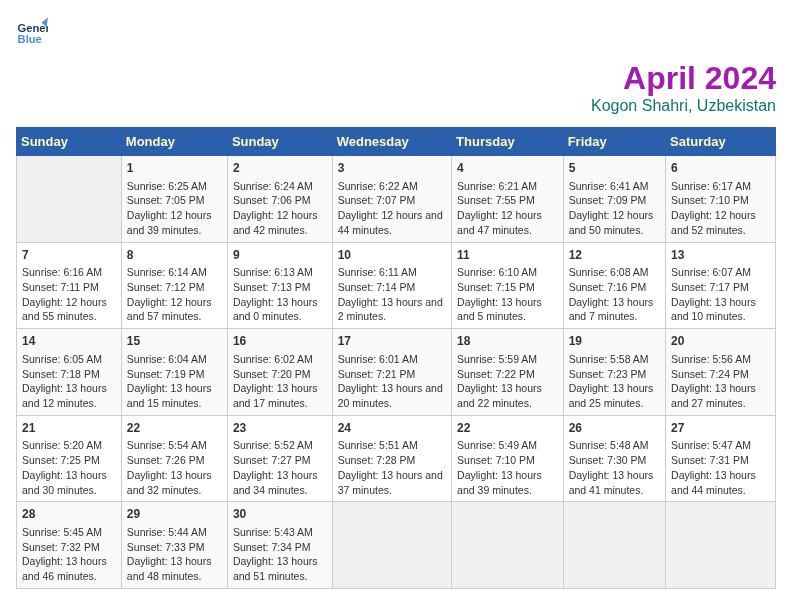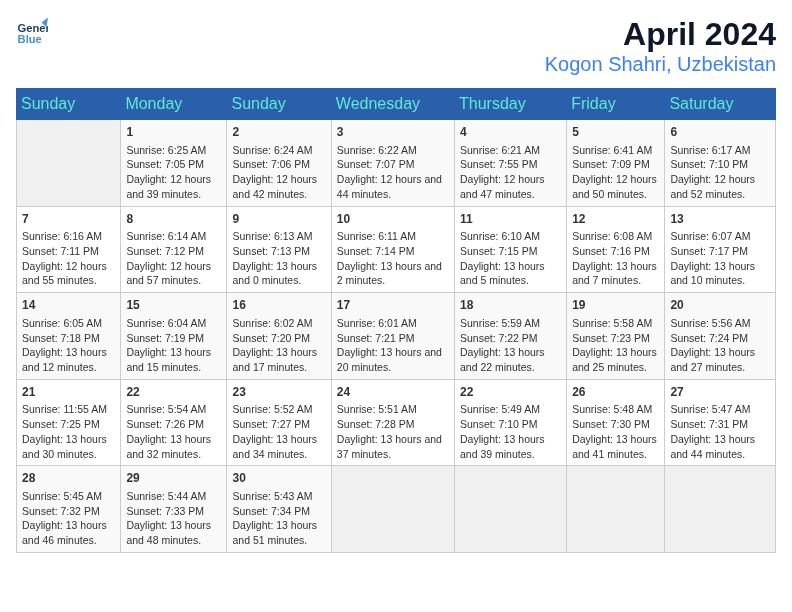--- a/index.html
+++ b/index.html
@@ -24,38 +24,39 @@
     .logo-icon {
       width: 32px;
       height: 32px;
     }
     .title-section {
       text-align: right;
     }
     .month-title {
       font-size: 32px;
       font-weight: bold;
-      color: #0f172a;
+      color: #a21caf;
+      margin-top: 44px;
     }
     .subtitle {
-      font-size: 20px;
-      color: #3b82f6;
+      font-size: 16px;
+      color: #0f766e;
     }
     table {
       width: 100%;
       border-collapse: collapse;
       font-size: 11px;
     }
     thead th {
       background: #2a5fac;
-      color: #5eead4;
+      color: #fef9c3;
       padding: 6px 4px;
       text-align: left;
-      font-size: 16px;
-      font-weight: normal;
+      font-size: 13px;
+      font-weight: bold;
       border: 1px solid #2a5fac;
     }
     tbody td {
       border: 1px solid #ccc;
       padding: 4px 5px;
       vertical-align: top;
       min-height: 70px;
       height: 80px;
       color: #333;
       font-size: 10.5px;
@@ -128,21 +129,21 @@
       <tr>
         <td><span class="day-number">14</span><span>Sunrise: 6:05 AM</span><br><span>Sunset: 7:18 PM</span><br><span>Daylight: 13 hours and 12 minutes.</span></td>
         <td><span class="day-number">15</span><span>Sunrise: 6:04 AM</span><br><span>Sunset: 7:19 PM</span><br><span>Daylight: 13 hours and 15 minutes.</span></td>
         <td><span class="day-number">16</span><span>Sunrise: 6:02 AM</span><br><span>Sunset: 7:20 PM</span><br><span>Daylight: 13 hours and 17 minutes.</span></td>
         <td><span class="day-number">17</span><span>Sunrise: 6:01 AM</span><br><span>Sunset: 7:21 PM</span><br><span>Daylight: 13 hours and 20 minutes.</span></td>
         <td><span class="day-number">18</span><span>Sunrise: 5:59 AM</span><br><span>Sunset: 7:22 PM</span><br><span>Daylight: 13 hours and 22 minutes.</span></td>
         <td><span class="day-number">19</span><span>Sunrise: 5:58 AM</span><br><span>Sunset: 7:23 PM</span><br><span>Daylight: 13 hours and 25 minutes.</span></td>
         <td><span class="day-number">20</span><span>Sunrise: 5:56 AM</span><br><span>Sunset: 7:24 PM</span><br><span>Daylight: 13 hours and 27 minutes.</span></td>
       </tr>
       <tr>
-        <td><span class="day-number">21</span><span>Sunrise: 11:55 AM</span><br><span>Sunset: 7:25 PM</span><br><span>Daylight: 13 hours and 30 minutes.</span></td>
+        <td><span class="day-number">21</span><span>Sunrise: 5:20 AM</span><br><span>Sunset: 7:25 PM</span><br><span>Daylight: 13 hours and 30 minutes.</span></td>
         <td><span class="day-number">22</span><span>Sunrise: 5:54 AM</span><br><span>Sunset: 7:26 PM</span><br><span>Daylight: 13 hours and 32 minutes.</span></td>
         <td><span class="day-number">23</span><span>Sunrise: 5:52 AM</span><br><span>Sunset: 7:27 PM</span><br><span>Daylight: 13 hours and 34 minutes.</span></td>
         <td><span class="day-number">24</span><span>Sunrise: 5:51 AM</span><br><span>Sunset: 7:28 PM</span><br><span>Daylight: 13 hours and 37 minutes.</span></td>
         <td><span class="day-number">22</span><span>Sunrise: 5:49 AM</span><br><span>Sunset: 7:10 PM</span><br><span>Daylight: 13 hours and 39 minutes.</span></td>
         <td><span class="day-number">26</span><span>Sunrise: 5:48 AM</span><br><span>Sunset: 7:30 PM</span><br><span>Daylight: 13 hours and 41 minutes.</span></td>
         <td><span class="day-number">27</span><span>Sunrise: 5:47 AM</span><br><span>Sunset: 7:31 PM</span><br><span>Daylight: 13 hours and 44 minutes.</span></td>
       </tr>
       <tr>
         <td><span class="day-number">28</span><span>Sunrise: 5:45 AM</span><br><span>Sunset: 7:32 PM</span><br><span>Daylight: 13 hours and 46 minutes.</span></td>
         <td><span class="day-number">29</span><span>Sunrise: 5:44 AM</span><br><span>Sunset: 7:33 PM</span><br><span>Daylight: 13 hours and 48 minutes.</span></td>

